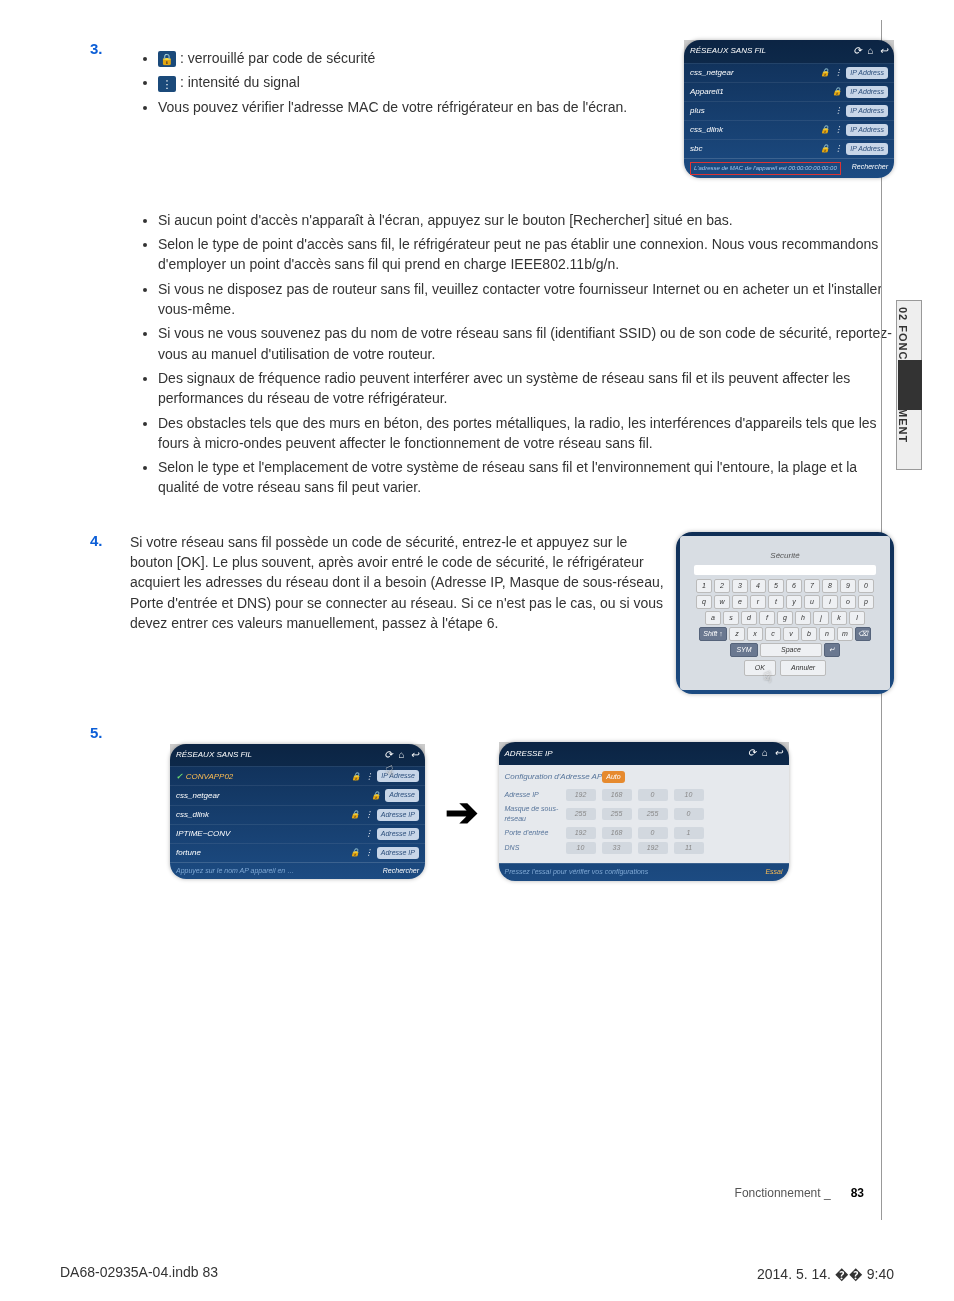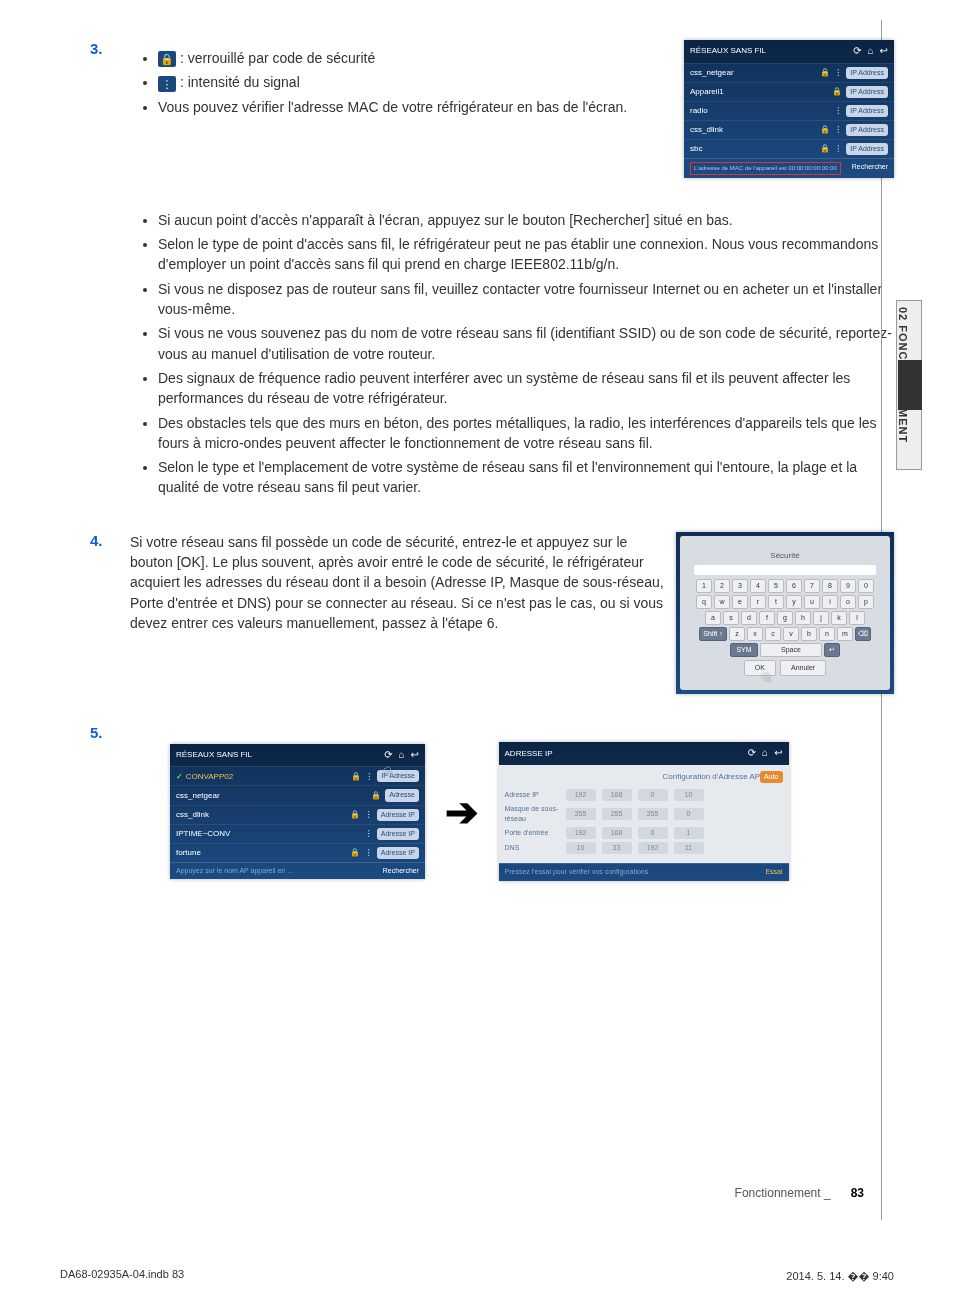--- a/index.html
+++ b/index.html
@@ -88,25 +88,26 @@
     position:absolute;
     right:32px;
     top:360px;
     width:24px;
     height:50px;
     background:#333;
   }
   
   .mock {
     background: linear-gradient(#0f2e55,#1c4b82);
-    border-radius:0;
+    border-radius:16px;
     color:#fff;
     font-size:8px;
     position:relative;
     box-shadow:0 0 4px rgba(0,0,0,0.3);
+    font-style:italic;
   }
   .mock-header {
     display:flex;
     justify-content:space-between;
     align-items:center;
     padding:4px 6px;
     font-size:8px;
     background:rgba(0,0,0,0.2);
   }
   .mock-header .icons span {
@@ -170,21 +171,21 @@
     align-items:center;
     justify-content:center;
   }
   .kb-row span.wide { width:26px; }
   .kb-row span.xwide { width:60px; }
   .kb-row span.dark { background:#6a7890; color:#fff; border-color:#55637a;}
   .kb-bottom { display:flex; gap:4px; justify-content:center; margin-top:3px;}
   .kb-bottom span { font-size:7px; padding:2px 10px; background:#eef0f3; border:1px solid #bbb; border-radius:2px;}
   
   .ip-body { background:#e6e9ed; color:#333; padding:6px; }
-  .ip-title-row { display:flex; justify-content:flex-end; align-items:center; font-size:8px; margin-bottom:6px;}
+  .ip-title-row { display:flex; justify-content:flex-start; align-items:center; font-size:8px; margin-bottom:6px;}
   .ip-grid-row { display:flex; align-items:center; gap:6px; font-size:7px; margin-bottom:3px;}
   .ip-grid-row .lbl { width:55px; color:#56749a;}
   .ip-cell { background:#d2d8df; width:30px; height:12px; display:flex; align-items:center; justify-content:center; border-radius:2px; color:#888;}
   
   .shots-row {
     display:flex;
     align-items:center;
     gap:20px;
     margin:18px 0 0 40px;
   }
@@ -210,21 +211,21 @@
     color:#555;
   }
   .page-footer-right b { color:#000;padding-left:20px; }
   .print-footer {
     position:absolute;
     bottom:18px;
     left:60px;
     right:60px;
     display:flex;
     justify-content:space-between;
-    font-size:11px;
+    font-size:14px;
     color:#333;
     text-align:center;
   }
 </style>
 </head>
 <body>
 
 <div class="page">
 
   <div class="right-rule"></div>
@@ -252,21 +253,21 @@
             </span>
           </div>
         <div class="mock-row">
             <span>Appareil1</span>
             <span class="right">
               <span class="tiny-lock">🔒</span>
               <span class="pill">IP Address</span>
             </span>
           </div>
         <div class="mock-row">
-            <span>radio</span>
+            <span>plus</span>
             <span class="right">
               <span class="tiny-wifi">⋮</span>
               <span class="pill">IP Address</span>
             </span>
           </div>
         <div class="mock-row">
             <span>css_dlink</span>
             <span class="right">
               <span class="tiny-lock">🔒</span>
               <span class="tiny-wifi">⋮</span>

